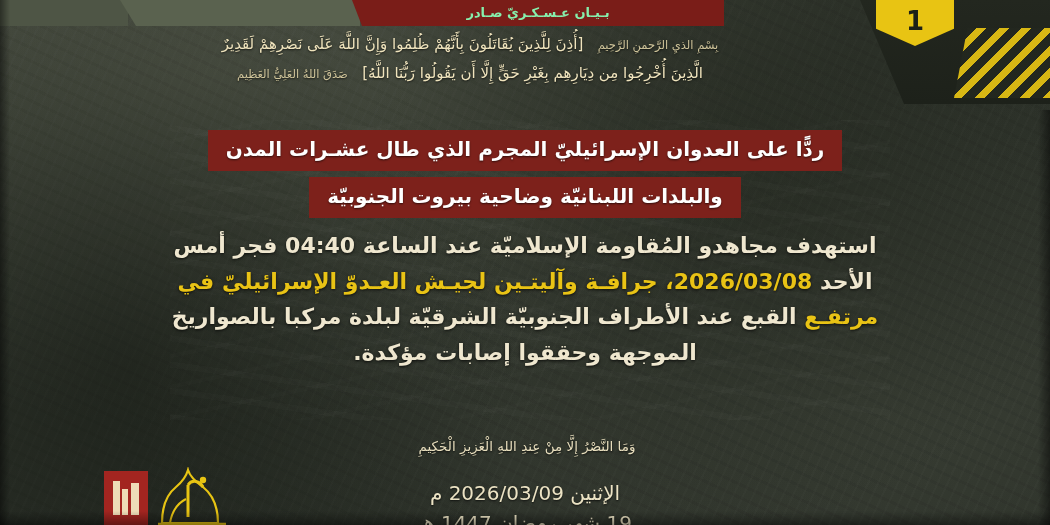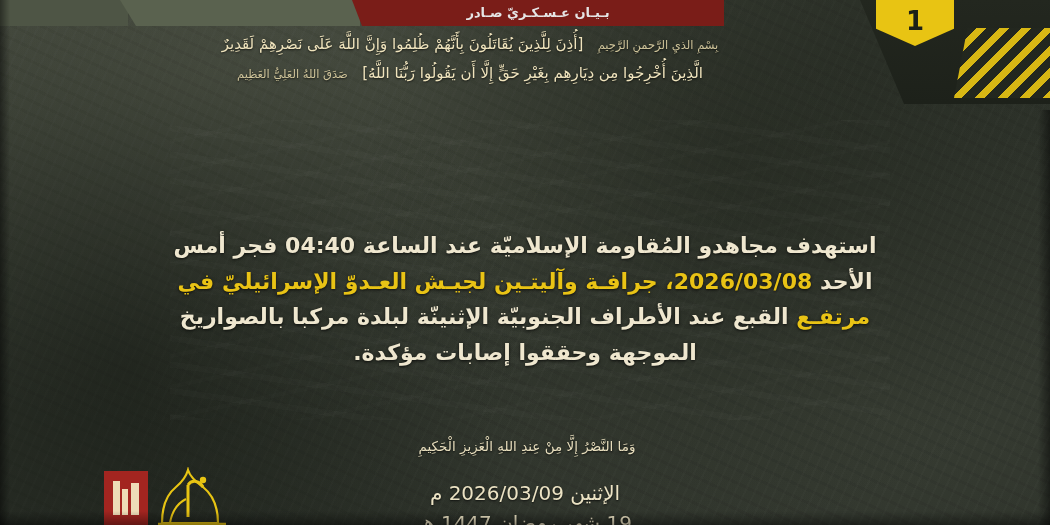--- a/index.html
+++ b/index.html
@@ -48,21 +48,21 @@
     background:#5a624f;
     clip-path:polygon(0 0,100% 0,100% 100%,16px 100%);
   }
   .top-banner{
     position:absolute;left:352px;top:0;width:372px;height:26px;
     background:#7a1d18;
     clip-path:polygon(0 0,100% 0,100% 100%,10px 100%);
     display:flex;align-items:center;justify-content:center;
   }
   .top-banner span{
-    color:#e5e5e5;font-size:13px;font-weight:bold;letter-spacing:.5px;
+    color:#86efac;font-size:13px;font-weight:bold;letter-spacing:.5px;
     transform:translateY(-1px);
     white-space:nowrap;overflow:hidden;
   }
   .top-right-dark{
     position:absolute;right:0;top:0;width:190px;height:104px;
     background:linear-gradient(180deg,#23271f,#1d211a);
     clip-path:polygon(0 0,100% 0,100% 100%,44px 100%);
   }
   .yellow-tab{
     position:absolute;right:96px;top:-16px;width:78px;height:62px;
@@ -173,25 +173,29 @@
     <span>1</span>
   </div>
 
   <div class="quran">
     <div><span class="small">بِسْمِ الذيِ الرَّحمنِ الرَّحِيمِ</span>
       &nbsp;&nbsp;<span>[أُذِنَ لِلَّذِينَ يُقَاتَلُونَ بِأَنَّهُمْ ظُلِمُوا وَإِنَّ اللَّهَ عَلَى نَصْرِهِمْ لَقَدِيرٌ</span></div>
     <div><span>الَّذِينَ أُخْرِجُوا مِن دِيَارِهِم بِغَيْرِ حَقٍّ إِلَّا أَن يَقُولُوا رَبُّنَا اللَّهُ]</span>
       &nbsp;&nbsp;<span class="small">صَدَقَ اللهُ العَلِيُّ العَظِيم</span></div>
   </div>
 
+  <div class="redband-wrap">
+    <div class="redband">ردًّا على العدوان الإسرائيليّ المجرم الذي طال عشـرات المدن</div>
+    <div class="redband">والبلدات اللبنانيّة وضاحية بيروت الجنوبيّة</div>
+  </div>
 
   <div class="body-text">
     <span>استهدف مجاهدو المُقاومة الإسلاميّة عند الساعة 04:40 فجر أمس الأحد</span>
     <span class="hl">2026/03/08، جرافـة وآليتـين لجيـش العـدوّ الإسرائيليّ في مرتفـع</span>
-    <span>القبع عند الأطراف الجنوبيّة الإثنينّة لبلدة مركبا بالصواريخ الموجهة</span>
+    <span>القبع عند الأطراف الجنوبيّة الشرقيّة لبلدة مركبا بالصواريخ الموجهة</span>
     <span>وحققوا إصابات مؤكدة.</span>
   </div>
 
   <div class="verse-bottom">وَمَا النَّصْرُ إِلَّا مِنْ عِندِ اللهِ الْعَزِيزِ الْحَكِيمِ</div>
   <div class="dates">
     <div>الإثنين 2026/03/09 م</div>
     <div>19 شهر رمضان 1447 هـ</div>
   </div>
 
   <div class="emblems">

